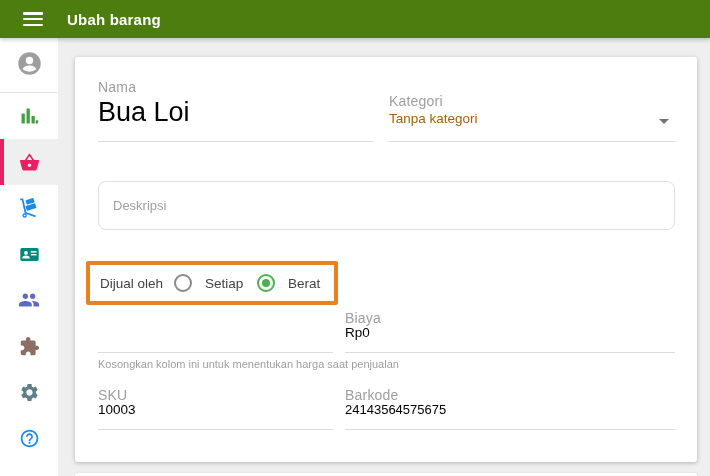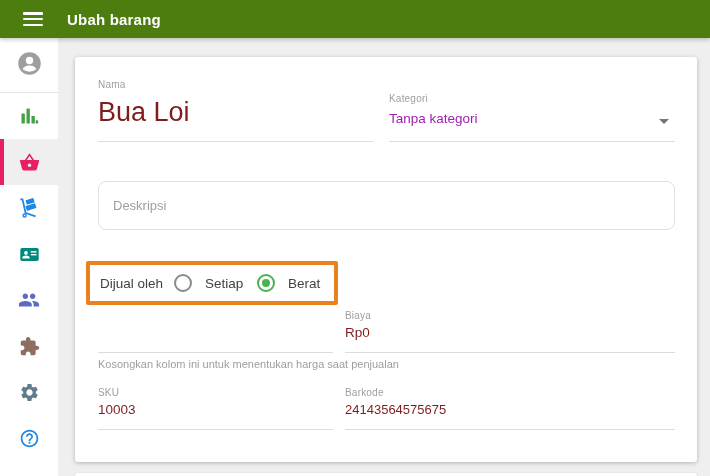--- a/index.html
+++ b/index.html
@@ -23,31 +23,31 @@
   .side-item { height:46px; display:flex; align-items:center; justify-content:center; cursor:pointer; }
   .side-item.selected { background:#efefef; box-shadow:inset 4px 0 0 0 #E91E63; }
   .side-item svg { display:block; }
 
   
   .card { position:absolute; left:75px; top:57px; width:622px; height:405px;
           background:#fff; border-radius:3px; box-shadow:0 1px 4px rgba(0,0,0,.25); }
   .next-card-strip { position:absolute; left:75px; top:473px; width:622px; height:3px;
           background:#fff; border-radius:3px 3px 0 0; box-shadow:0 1px 3px rgba(0,0,0,.2); }
 
-  .flabel { position:absolute; font-size:10px; color:#9e9e9e; letter-spacing:.2px; }
+  .flabel { position:absolute; font-size:14px; color:#9e9e9e; letter-spacing:.2px; }
   .underline { position:absolute; height:1px; background:#dcdcdc; }
   .txt-input { border:none; outline:none; background:transparent; position:absolute;
-               font-family:"Liberation Sans", sans-serif; color:#7f1d1d; padding:0; }
+               font-family:"Liberation Sans", sans-serif; color:#000000; padding:0; }
   .txt-input::placeholder { color:#9e9e9e; }
 
   .nama-input { left:23px; top:40px; width:275px; font-size:27px; }
   .nama-line  { left:23px; top:84px; width:275px; }
 
   .kategori-group { position:absolute; left:314px; top:36px; width:286px; height:50px; cursor:pointer; }
-  .kategori-value { position:absolute; left:0; top:18px; font-size:13.5px; color:#a21caf; }
+  .kategori-value { position:absolute; left:0; top:18px; font-size:13.5px; color:#a16207; }
   .caret { position:absolute; left:270px; top:26px; width:0; height:0;
            border-left:5px solid transparent; border-right:5px solid transparent;
            border-top:5px solid #757575; }
   .kategori-line { left:314px; top:84px; width:286px; }
 
   .desk-box { position:absolute; left:23px; top:124px; width:577px; height:49px;
               border:1px solid #e0e0e0; border-radius:8px; }
   .desk-box textarea { width:100%; height:100%; border:none; outline:none; resize:none;
               font-family:"Liberation Sans", sans-serif; font-size:13px; color:#212121;
               padding:16px 14px; background:transparent; }

